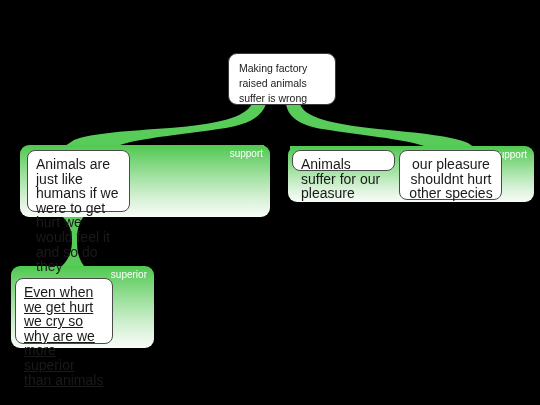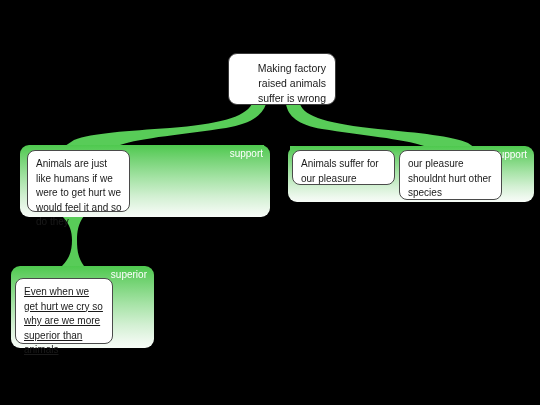--- a/index.html
+++ b/index.html
@@ -63,21 +63,21 @@
   }
 
   
   .reason-card {
     position: absolute;
     background: #ffffff;
     border: 1px solid #4a4a4a;
     border-radius: 8px;
     box-sizing: border-box;
     padding: 6px 7px 6px 8px;
-    font-size: 10px;
+    font-size: 14px;
     line-height: 14.6px;
     color: #1a1a1a;
     z-index: 4;
   }
 </style>
 </head>
 <body>
 
 <div id="canvas">
 
@@ -106,38 +106,38 @@
              C 298,125 288,116 286,104 Z"></path>
 
     <path fill="#58cc58" d="M 62,216
              C 70,224 72,232 72,240
              C 72,250 70,258 62,266
              L 84,266
              C 78,258 77,250 77,240
              C 77,232 78,224 84,216 Z"></path>
   </svg>
 
-  <div class="claim-node" style="left:228px; top:53px; width:108px; height:52px;text-align:right;">
+  <div class="claim-node" style="left:228px; top:53px; width:108px; height:52px;">
     <span>Making factory raised animals suffer is wrong</span>
   </div>
 
   <div class="support-group" style="left:20px; top:145px; width:250px; height:72px;">
     <span class="group-label">support</span>
   </div>
   <div class="reason-card" style="left:27px; top:150px; width:103px; height:62px;">
     <span>Animals are just like humans if we were to get hurt we would feel it and so do they</span>
   </div>
 
   <div class="support-group" style="left:288px; top:146px; width:246px; height:56px;">
     <span class="group-label">support</span>
   </div>
-  <div class="reason-card" style="left:292px; top:150px; width:103px; height:35px;">
+  <div class="reason-card" style="left:292px; top:150px; width:103px; height:21px;">
     <span>Animals suffer for our pleasure</span>
   </div>
-  <div class="reason-card" style="left:399px; top:150px; width:103px; height:50px;">
+  <div class="reason-card" style="left:399px; top:150px; width:103px; height:50px;text-align:center;">
     <span>our pleasure shouldnt hurt other species</span>
   </div>
 
   <div class="support-group" style="left:11px; top:266px; width:143px; height:82px;">
     <span class="group-label">superior</span>
   </div>
   <div class="reason-card" style="left:15px; top:278px; width:98px; height:66px;text-decoration:underline;">
     <span>Even when we get hurt we cry so why are we more superior than animals</span>
   </div>
 

